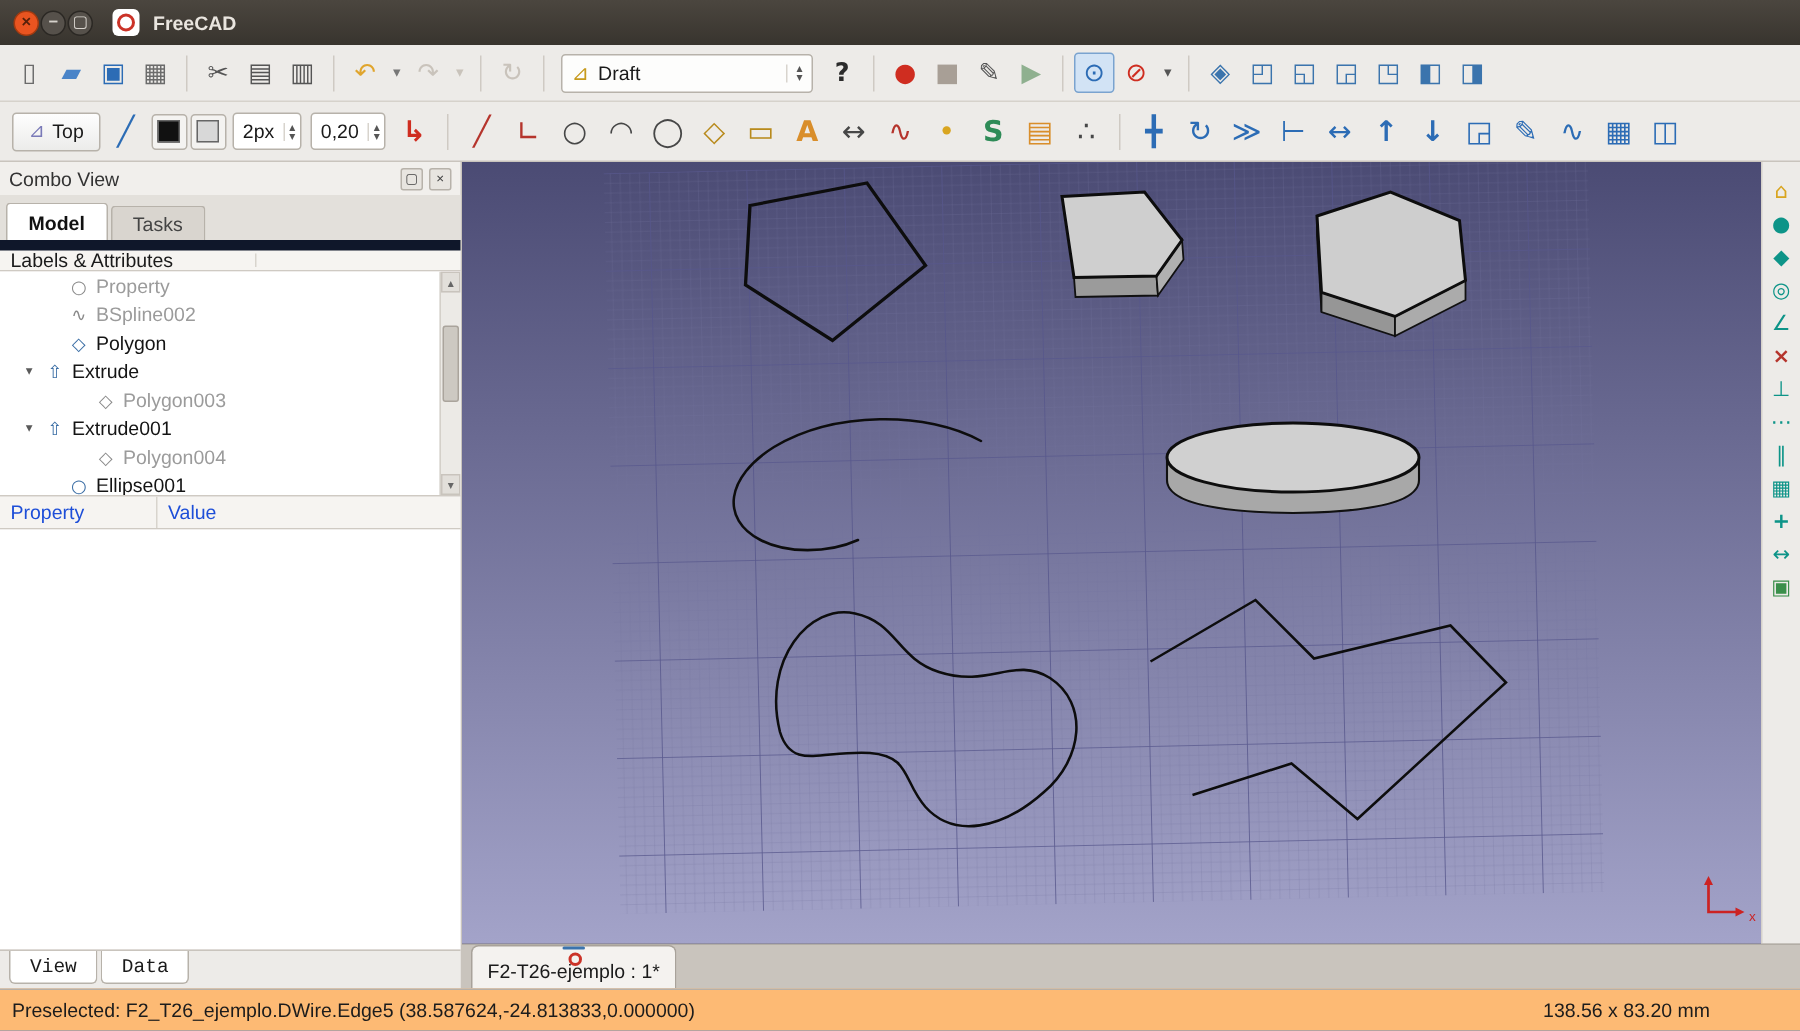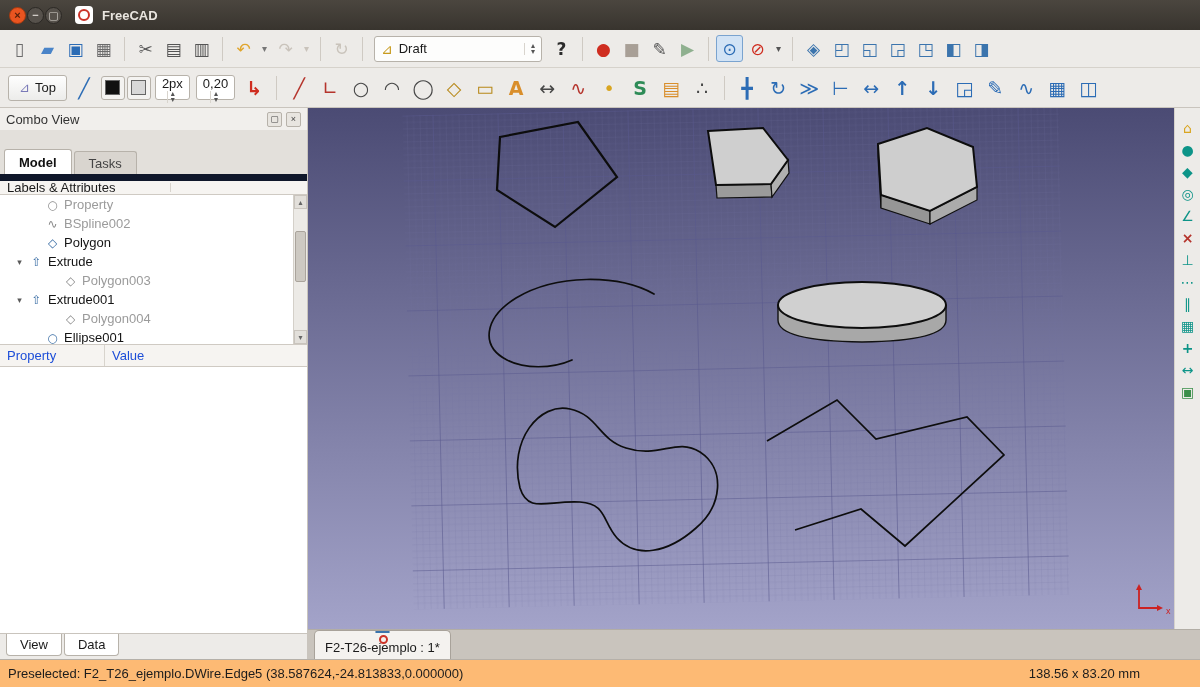--- a/index.html
+++ b/index.html
@@ -23,49 +23,49 @@
   .t2i{width:30px;height:30px;display:flex;align-items:center;justify-content:center;font-size:19px;border-radius:3px;font-family:"DejaVu Sans",sans-serif;cursor:default;}
   .snap-icon{width:21px;height:21px;display:flex;align-items:center;justify-content:center;font-size:14px;margin:1px auto;border-radius:3px;font-family:"DejaVu Sans",sans-serif;cursor:default;}
   .combo{height:26px;min-width:168px;background:#fdfdfc;border:1px solid #b7b2aa;border-radius:3px;display:flex;align-items:center;gap:6px;padding:0 6px;margin:0 4px;}
   .combo-icon{color:#c79a1c;font-size:14px;font-family:"DejaVu Sans",sans-serif;}
   .combo-label{flex:1;}
   .combo-arrows{display:flex;flex-direction:column;line-height:6px;font-size:8px;color:#555;padding-left:6px;border-left:1px solid #d8d4cd;}
   .btn{height:26px;border:1px solid #b7b2aa;border-radius:3px;background:linear-gradient(#fefefe,#ececea);display:flex;align-items:center;gap:5px;padding:0 10px;}
   .btn .g{color:#7a7ab8;font-family:"DejaVu Sans",sans-serif;}
   .swatch{width:24px;height:24px;border:1px solid #b7b2aa;border-radius:3px;background:#f4f3f1;display:flex;align-items:center;justify-content:center;}
   .swatch .chip{width:15px;height:15px;border:1px solid #666;}
-  .spin{height:25px;background:#fff;border:1px solid #b7b2aa;border-radius:3px;display:flex;align-items:center;margin:0 2px;flex-direction:column;}
+  .spin{height:25px;background:#fff;border:1px solid #b7b2aa;border-radius:3px;display:flex;align-items:center;margin:0 2px;}
   .spin .val{padding:0 6px;}
   .spin .arr{display:flex;flex-direction:column;line-height:6px;font-size:8px;color:#555;padding:0 3px;border-left:1px solid #d8d4cd;}
 
   
   .main{flex:1;display:flex;min-height:0;}
   .left-panel{width:308px;flex:0 0 auto;display:flex;flex-direction:column;background:#f1efec;border-right:1px solid #c9c4bd;}
   .combo-header{height:22px;display:flex;align-items:center;padding:0 6px;gap:4px;color:#333;}
   .combo-header .spacer{flex:1;}
   .mini-btn{width:15px;height:15px;border:1px solid #b7b2aa;border-radius:2px;background:#e8e5e0;font-size:9px;display:flex;align-items:center;justify-content:center;color:#444;}
-  .panel-tabs{height:44px;display:flex;align-items:flex-end;padding:0 4px;gap:2px;background:#e3e0db;}
+  .panel-tabs{height:30px;display:flex;align-items:flex-end;padding:0 4px;gap:2px;background:#e3e0db;}
   .ptab{height:23px;padding:0 14px;display:flex;align-items:center;border:1px solid #b7b2aa;border-bottom:none;border-radius:3px 3px 0 0;background:#d9d5cf;color:#444;}
   .ptab.active{background:#fff;color:#111;height:25px;font-weight:bold;}
   .tree-header{height:21px;background:#f6f4f1;border-top:7px solid #0f172a;border-bottom:1px solid #cfcac3;display:flex;align-items:center;padding:0 7px;position:relative;}
   .tree-header::after{content:"";position:absolute;left:170px;top:2px;bottom:2px;width:1px;background:#d8d4cd;}
   .tree{height:150px;background:#fff;position:relative;overflow:hidden;border-bottom:1px solid #cfcac3;}
   .tree-row{height:19px;display:flex;align-items:center;gap:4px;padding-left:30px;}
   .expander{width:11px;font-size:9px;color:#5a5a5a;text-align:center;}
   .titem-icon{width:15px;text-align:center;font-size:12px;font-family:"DejaVu Sans",sans-serif;}
   .scrollbar{position:absolute;right:0;top:0;bottom:0;width:14px;background:#eceae6;border-left:1px solid #d4d0c9;display:flex;flex-direction:column;}
   .sb-btn{height:14px;display:flex;align-items:center;justify-content:center;font-size:8px;color:#666;background:#e2dfda;border:1px solid #c9c4bd;}
   .sb-track{flex:1;position:relative;}
   .sb-thumb{position:absolute;left:1px;right:1px;top:18%;height:42%;background:#cdc9c2;border:1px solid #aaa49c;border-radius:2px;}
   .prop-header{height:22px;display:flex;background:#f6f4f1;border-bottom:1px solid #cfcac3;}
   .prop-col{display:flex;align-items:center;padding:0 7px;color:#1d4ed8;}
   .prop-col.c1{width:105px;border-right:1px solid #d8d4cd;}
   .prop-body{flex:1;background:#fff;}
   .bottom-tabs{height:26px;display:flex;align-items:flex-start;gap:2px;padding:0 6px;background:#edebe8;border-top:1px solid #c9c4bd;}
-  .btab{height:22px;padding:0 13px;display:flex;align-items:center;border:1px solid #b7b2aa;border-top:none;border-radius:0 0 4px 4px;background:#fff;}
+  .btab{height:22px;padding:0 13px;display:flex;align-items:center;border:1px solid #b7b2aa;border-top:none;border-radius:0 0 4px 4px;background:#fff;font-family:Liberation Mono, monospace;}
 
   .right-col{flex:1;display:flex;flex-direction:column;min-width:0;}
   .top-row{flex:1;display:flex;min-height:0;}
   .viewport{flex:1;position:relative;background:#4b4b74;}
   .viewport svg{position:absolute;inset:0;width:100%;height:100%;}
   .snapbar{width:26px;flex:0 0 auto;background:#edebe8;border-left:1px solid #d6d2cb;padding-top:8px;}
 
   .doc-tabbar{height:30px;flex:0 0 auto;background:#c9c4bd;display:flex;align-items:flex-end;padding:0 6px;border-top:1px solid #b2ada5;}
   .doc-tab{height:29px;background:#f4f2ef;border:1px solid #a8a29a;border-bottom:none;border-radius:5px 5px 0 0;display:flex;align-items:center;gap:7px;padding:0 10px;flex-direction:column;}
   .doc-icon{width:15px;height:15px;background:#fff;border:1px solid #3b74ad;border-radius:2px;position:relative;}

